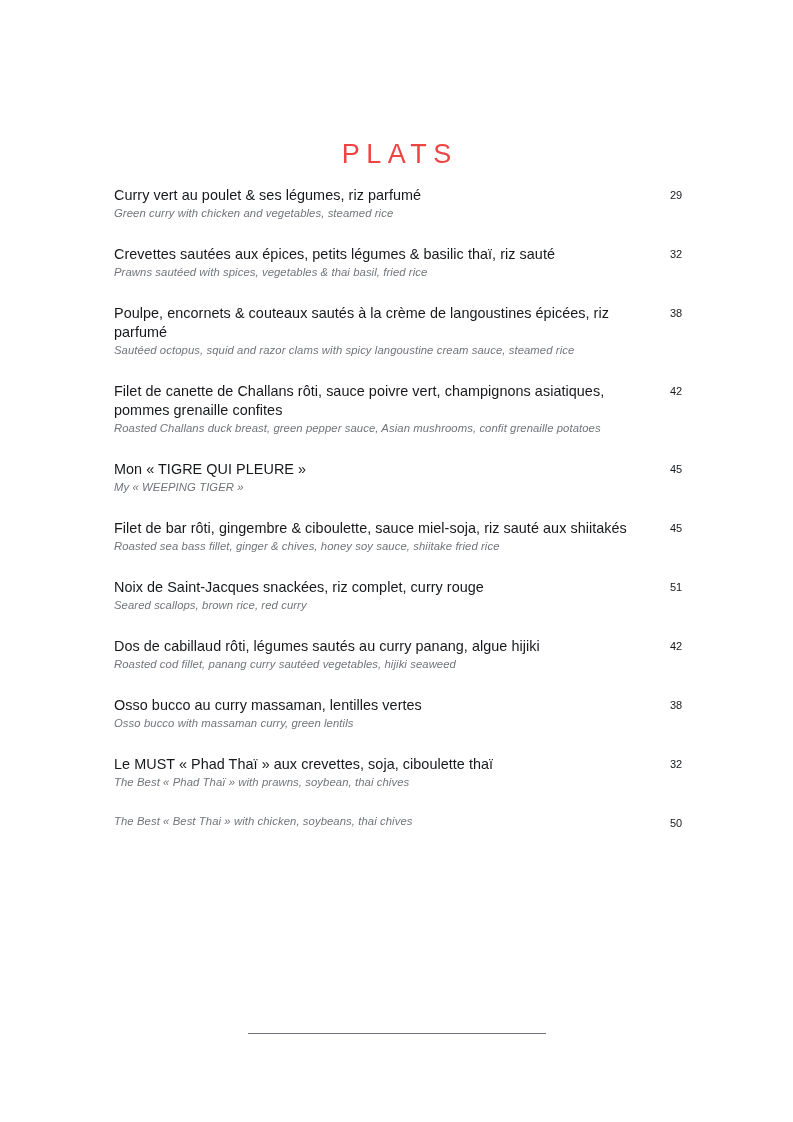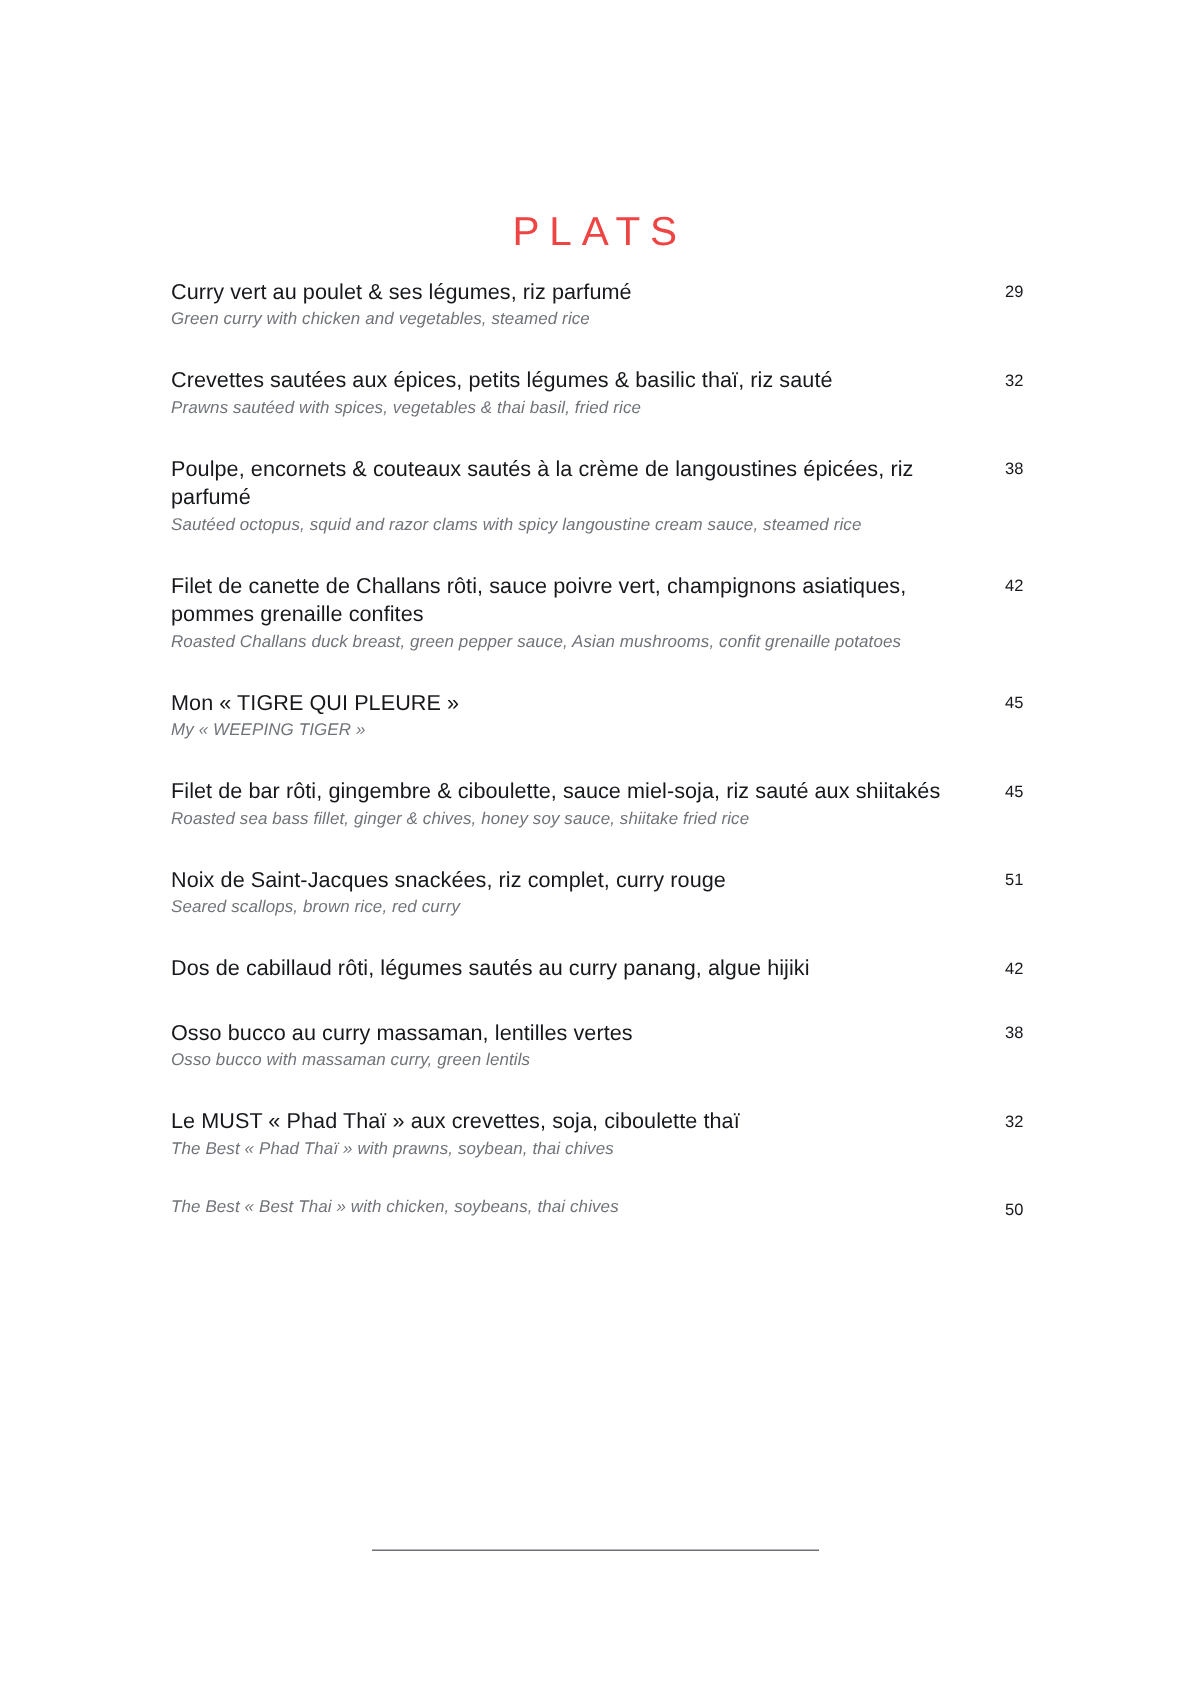--- a/index.html
+++ b/index.html
@@ -150,20 +150,21 @@
           <div class="item-name">Noix de Saint-Jacques snackées, riz complet, curry rouge</div>
         </div>
         <div class="item-price">51</div>
         <div class="item-desc">Seared scallops, brown rice, red curry</div>
       </div>
       <div class="menu-item">
         <div class="item-row">
           <div class="item-name">Dos de cabillaud rôti, légumes sautés au curry panang, algue hijiki</div>
         </div>
         <div class="item-price">42</div>
+        <div class="item-desc">Roasted cod fillet, panang curry sautéed vegetables, hijiki seaweed</div>
       </div>
       <div class="menu-item">
         <div class="item-row">
           <div class="item-name">Osso bucco au curry massaman, lentilles vertes</div>
         </div>
         <div class="item-price">38</div>
         <div class="item-desc">Osso bucco with massaman curry, green lentils</div>
       </div>
       <div class="menu-item">
         <div class="item-row">

